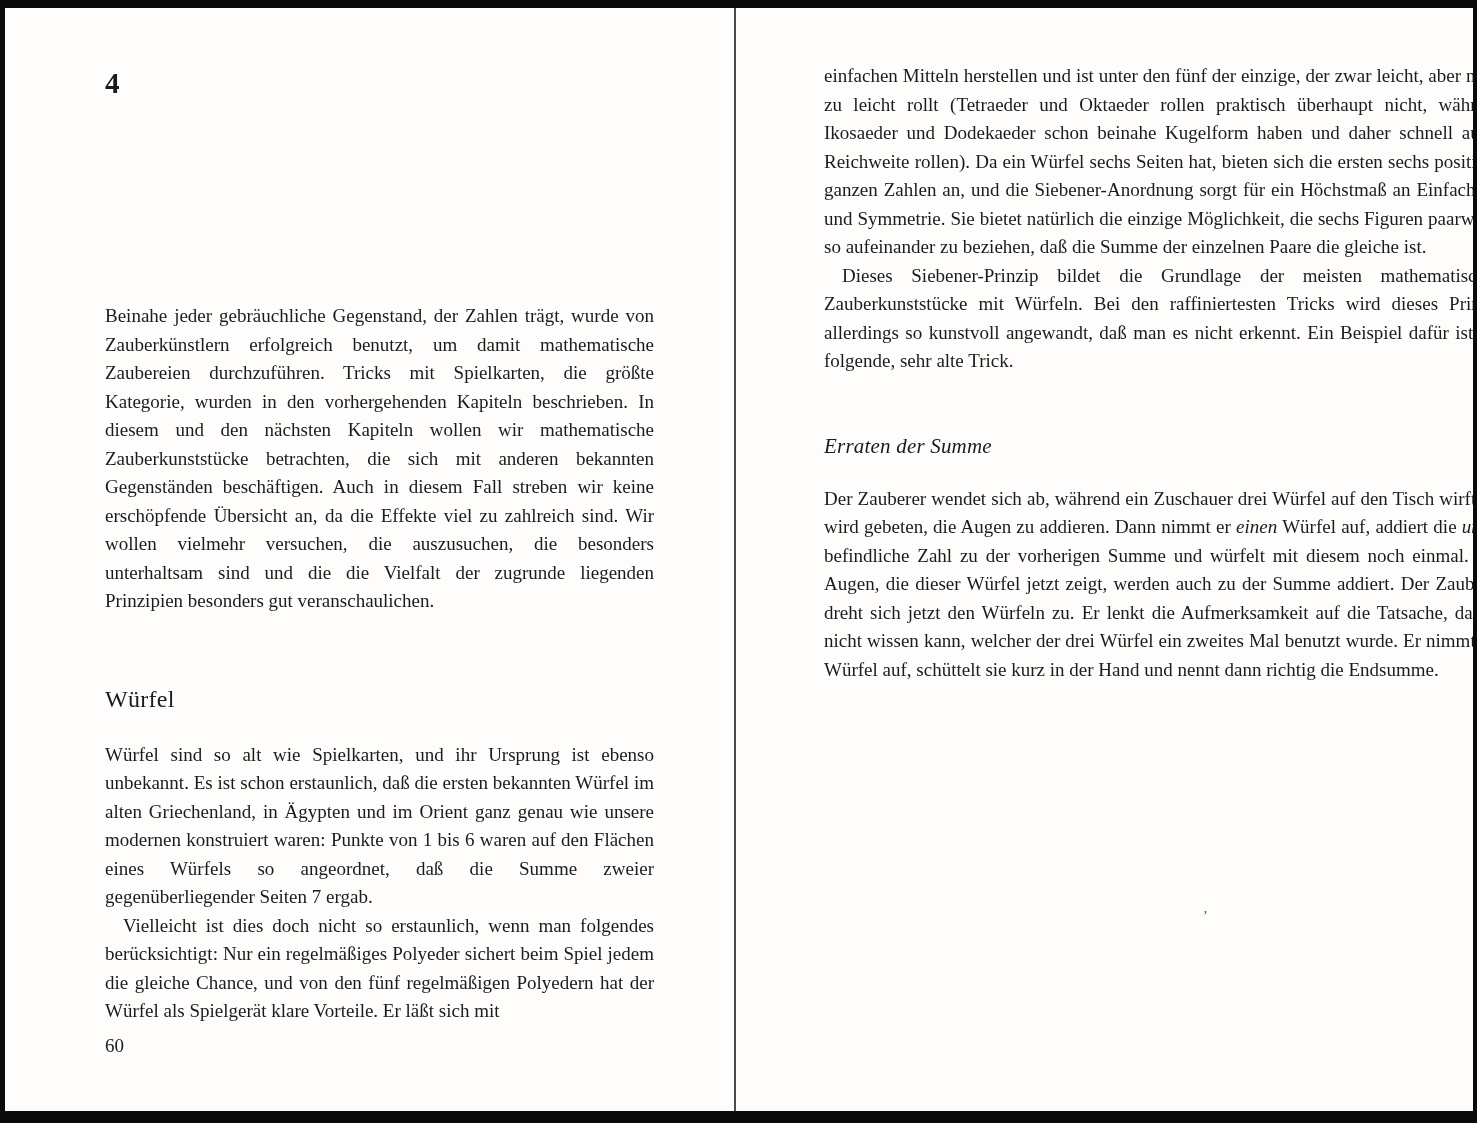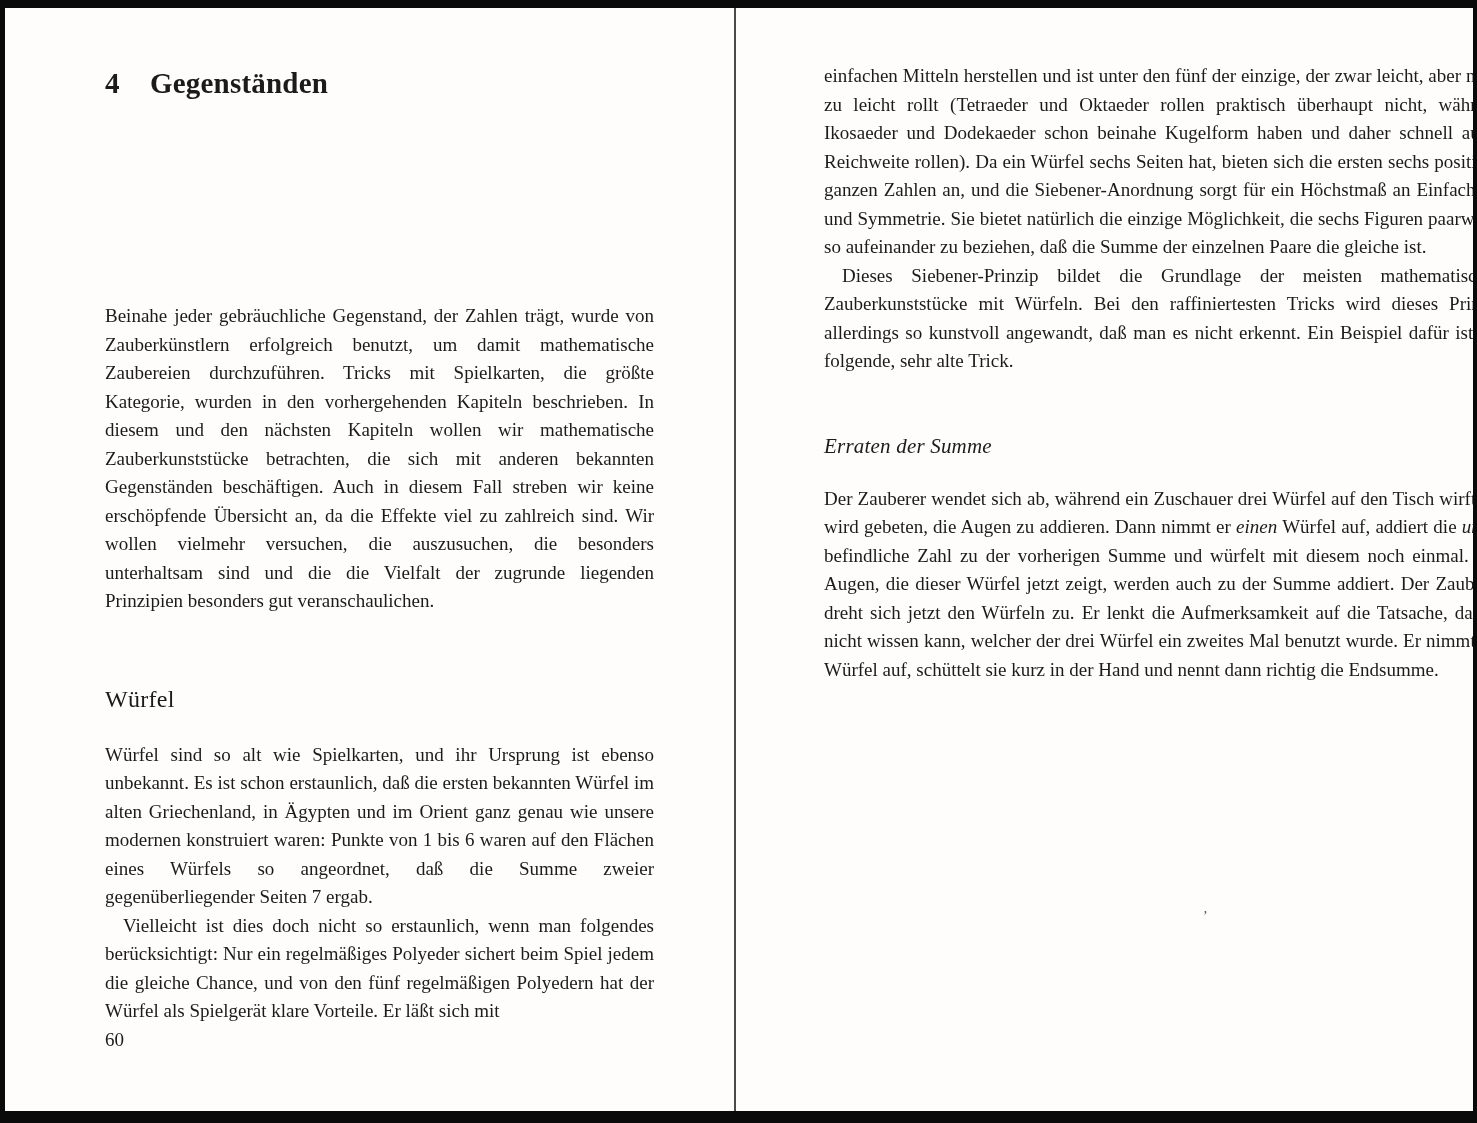--- a/index.html
+++ b/index.html
@@ -99,21 +99,21 @@
   .right-para2 { margin-top: 0; }
 
   .erraten-para { margin-top: 0; }
 
   .methode-para { margin-top: 30px; }
 
   .ital { font-style: italic; }
 
   .page-number {
     position: absolute;
-    bottom: 60px;
+    bottom: 54px;
     font-size: 19px;
     line-height: 22px;
   }
 
   .page-number.pn-left { left: 100px; }
   .page-number.pn-right { right: 98px; }
 
   .artifact {
     position: absolute;
     left: 1198px;
@@ -125,21 +125,20 @@
 </head>
 <body>
 
 <div class="spread">
 
   <div class="page page-left">
 
     <div class="chapter-heading">
       <span class="chapter-num">4</span>
       <span class="chapter-title">
-          <span>Gegenständen</span>
         </span>
     </div>
 
     <p class="body intro">Beinahe jeder gebräuchliche Gegenstand, der Zahlen trägt, wurde von Zauberkünstlern erfolgreich benutzt, um damit mathematische Zaubereien durchzuführen. Tricks mit Spielkarten, die größte Kategorie, wurden in den vorhergehenden Kapiteln beschrieben. In diesem und den nächsten Kapiteln wollen wir mathematische Zauberkunststücke betrachten, die sich mit anderen bekannten Gegenständen beschäftigen. Auch in diesem Fall streben wir keine erschöpfende Übersicht an, da die Effekte viel zu zahlreich sind. Wir wollen vielmehr versuchen, die auszusuchen, die besonders unterhaltsam sind und die die Vielfalt der zugrunde liegenden Prinzipien besonders gut veranschaulichen.</p>
 
     <h2 class="section">Würfel</h2>
 
     <p class="body">Würfel sind so alt wie Spielkarten, und ihr Ursprung ist ebenso unbekannt. Es ist schon erstaunlich, daß die ersten bekannten Würfel im alten Griechenland, in Ägypten und im Orient ganz genau wie unsere modernen konstruiert waren: Punkte von 1 bis 6 waren auf den Flächen eines Würfels so angeordnet, daß die Summe zweier gegenüberliegender Seiten 7 ergab.</p>
 
     <p class="body indent">Vielleicht ist dies doch nicht so erstaunlich, wenn man folgendes berücksichtigt: Nur ein regelmäßiges Polyeder sichert beim Spiel jedem die gleiche Chance, und von den fünf regelmäßigen Polyedern hat der Würfel als Spielgerät klare Vorteile. Er läßt sich mit</p>

